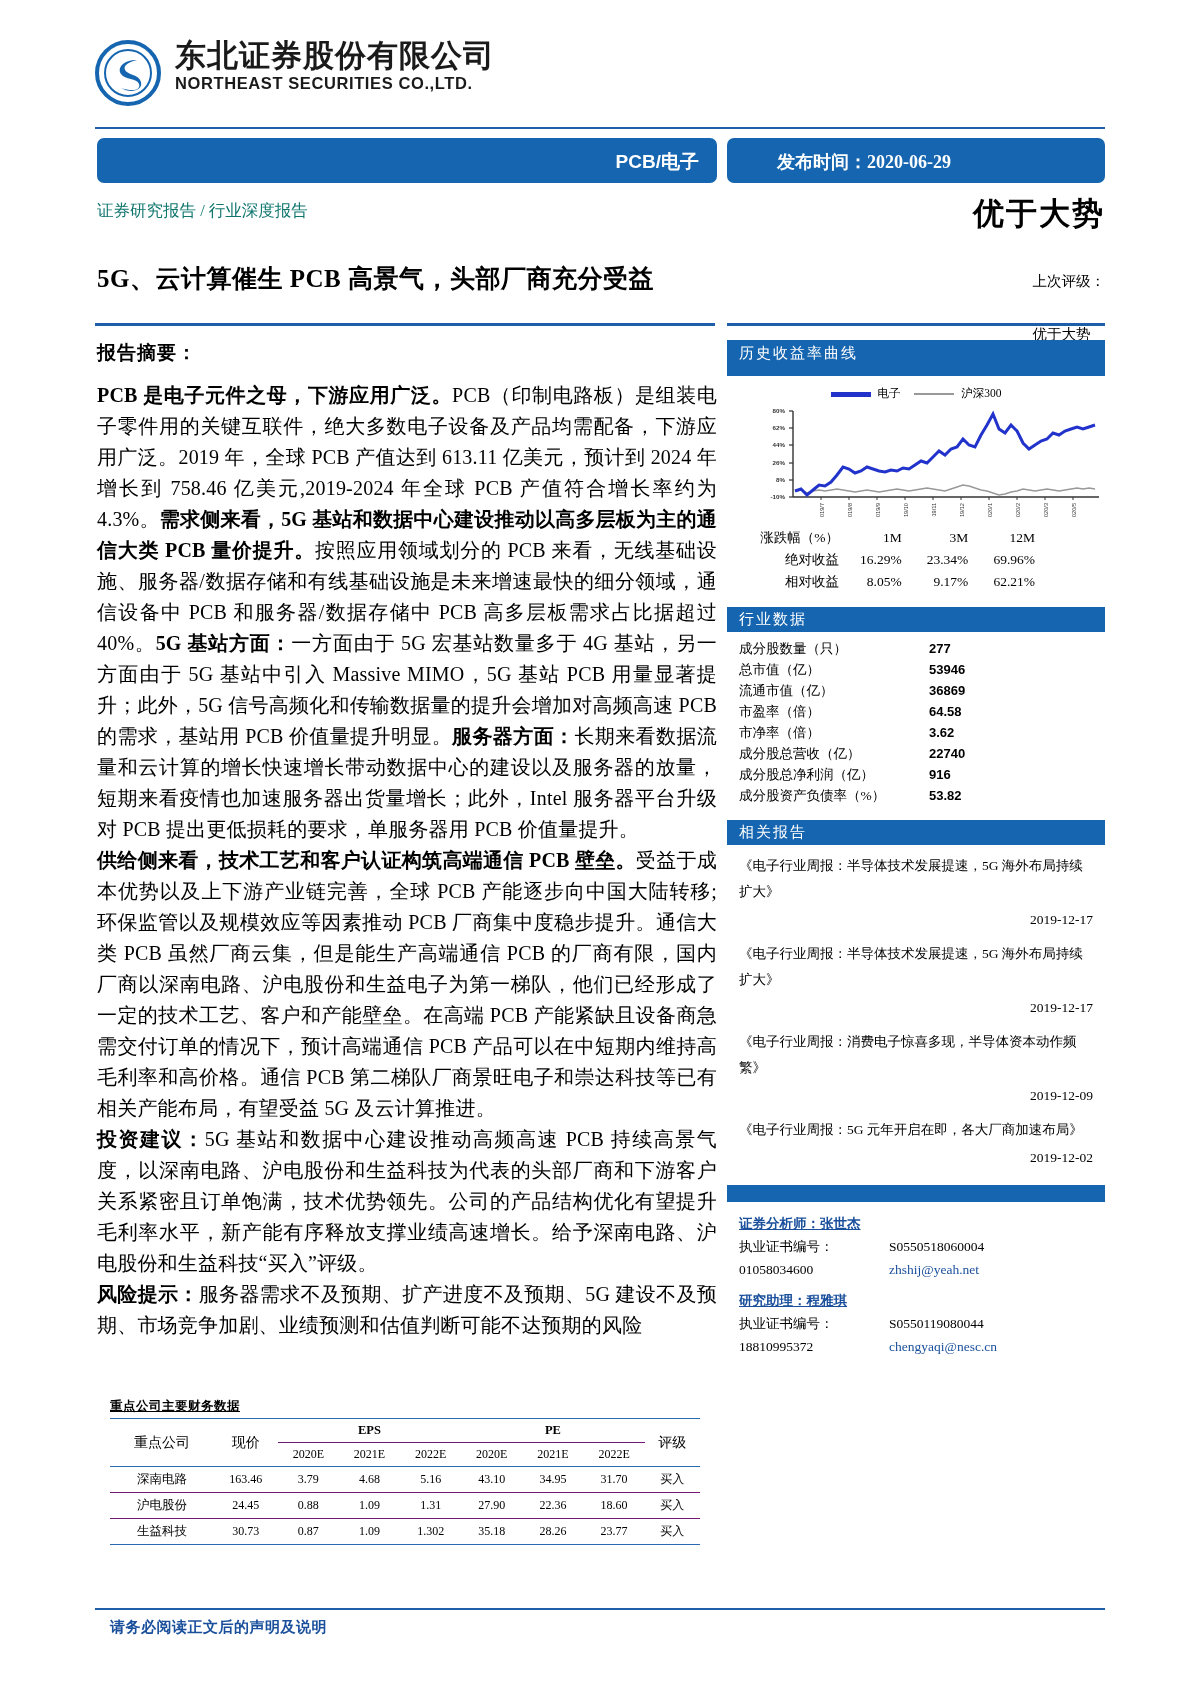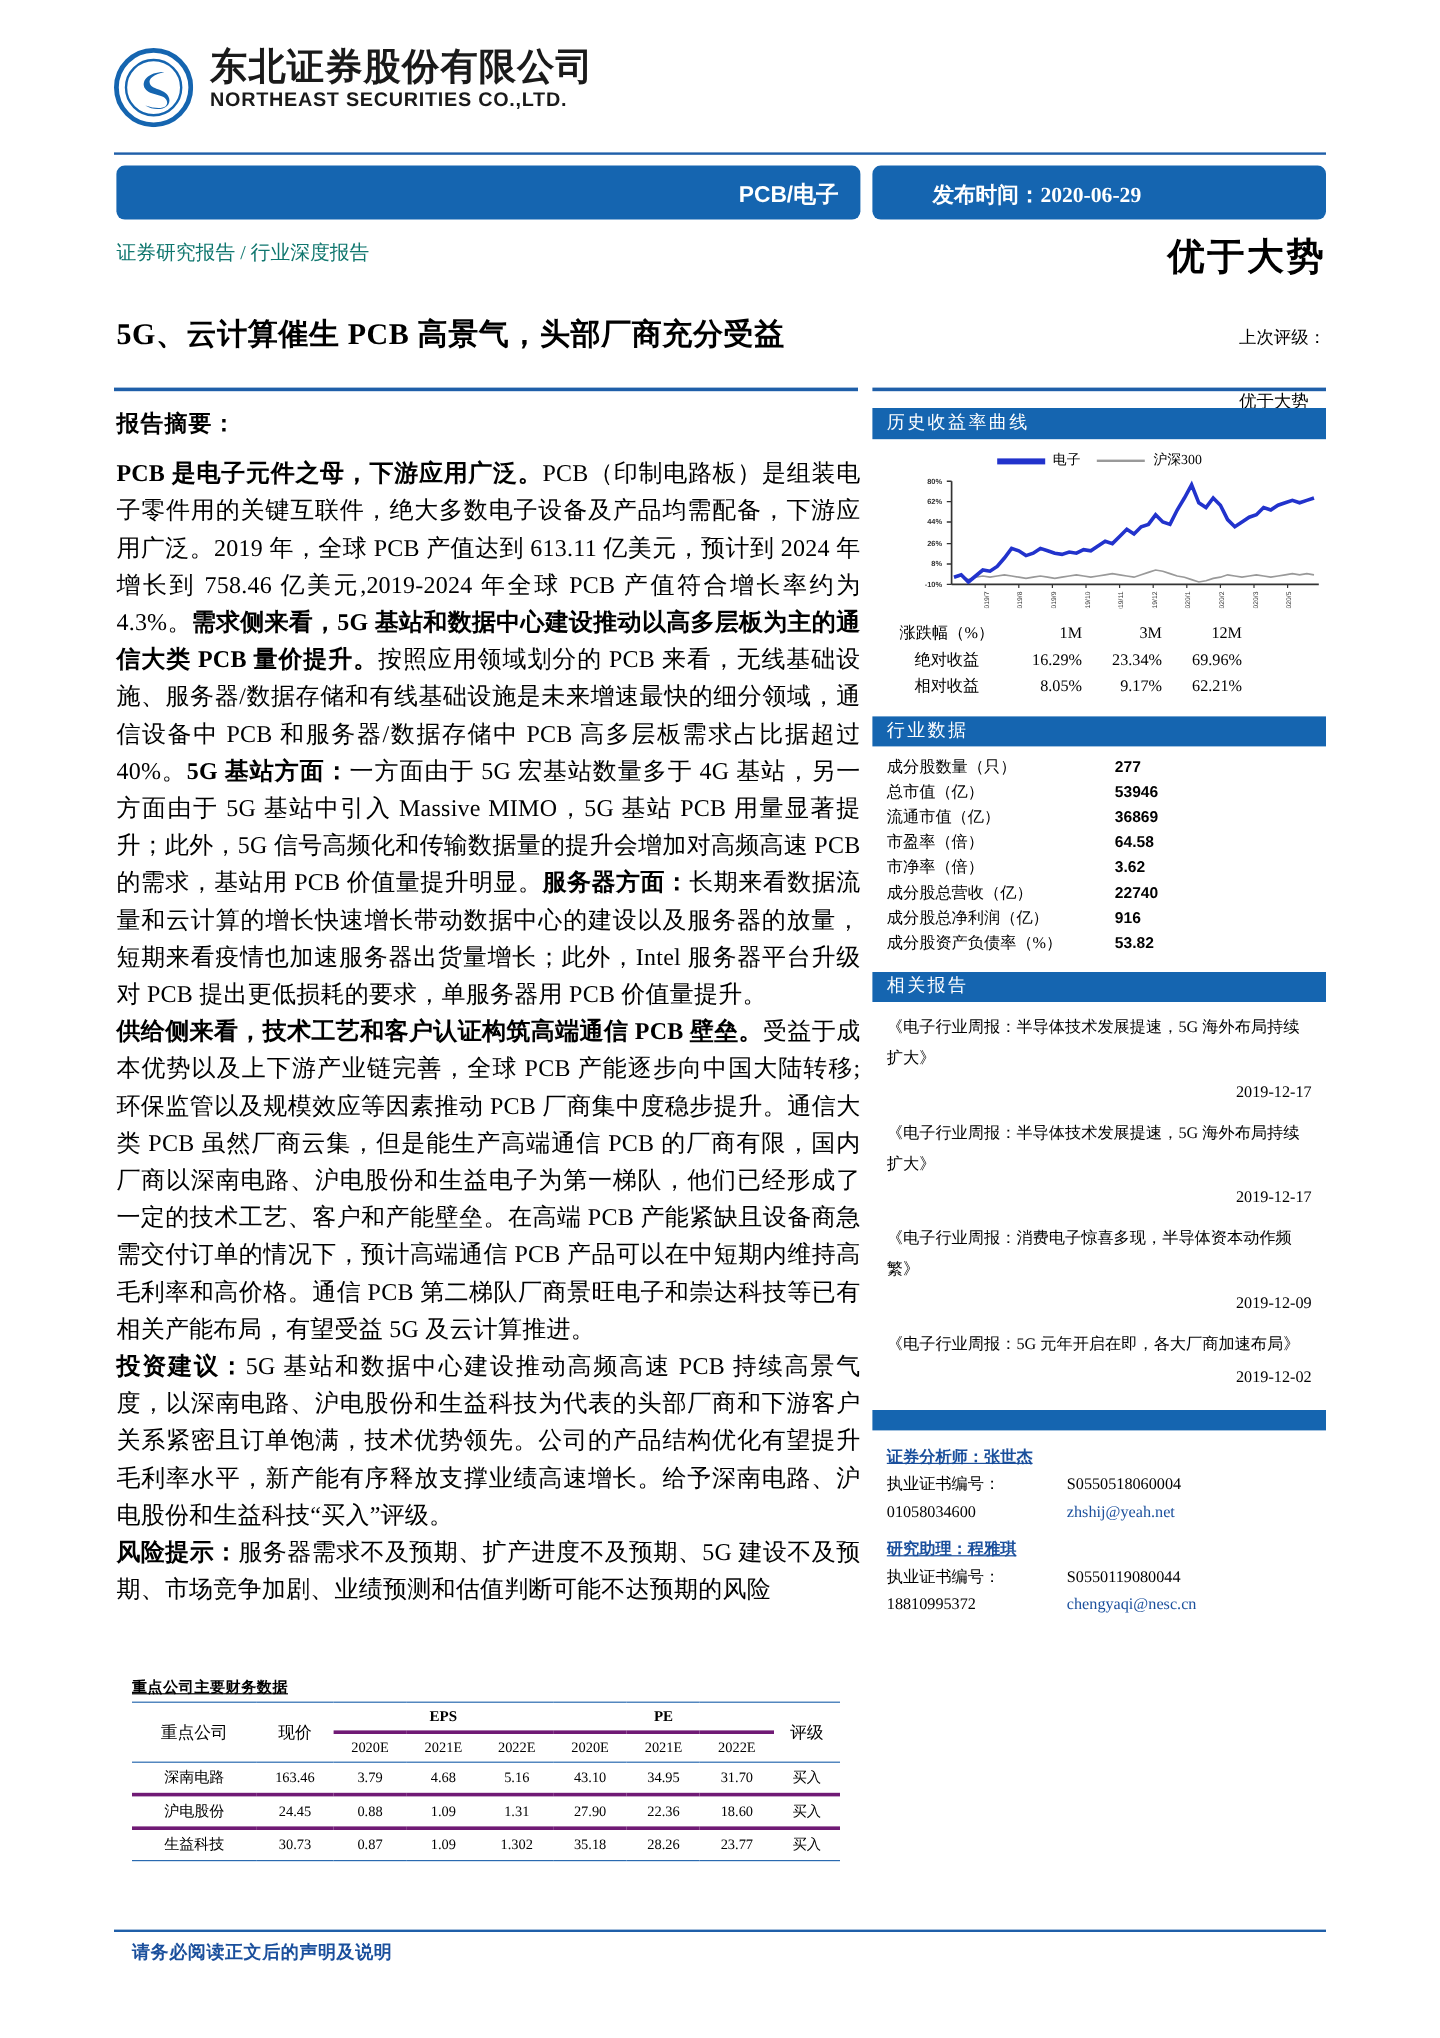--- a/index.html
+++ b/index.html
@@ -45,39 +45,39 @@
 
   
   .fin-wrap{position:absolute;left:110px;top:1398px;width:590px;}
   .fin-cap{font-size:12.5px;font-weight:bold;margin-bottom:3px;letter-spacing:0.5px;text-decoration:underline;}
   table.fin{border-collapse:collapse;width:590px;font-size:12px;}
   table.fin th,table.fin td{text-align:center;padding:4px 2px;font-weight:normal;}
   table.fin .grp{font-family:"Liberation Serif",serif;font-weight:bold;font-size:12.5px;}
   table.fin .rowname{font-size:12.5px;}
   .bt{border-top:1.6px solid #2a6ab0;}
   .bb{border-bottom:1.6px solid #2a6ab0;}
-  .bbl{border-bottom:3px solid #701a75;margin-top:31px;}
+  .bbl{border-bottom:1px solid #701a75;margin-top:31px;}
   .hdr-label{font-size:14px;font-weight:bold;}
 
   
   .right{position:absolute;left:727px;top:340px;width:378px;}
-  .bluebar{background:#1565b0;color:#fff;height:26px;line-height:26px;padding-left:12px;font-size:15px;letter-spacing:2px;font-weight:normal;}
+  .bluebar{background:#1565b0;color:#fff;height:36px;line-height:26px;padding-left:12px;font-size:15px;letter-spacing:2px;font-weight:normal;}
   .bluebar.small{height:25px;line-height:25px;}
 
   .legend{display:flex;justify-content:center;align-items:center;gap:14px;margin-top:10px;font-size:11.5px;}
   .legend .sw-blue{display:inline-block;width:40px;height:5px;background:#2233cc;vertical-align:middle;}
   .legend .sw-grey{display:inline-block;width:40px;height:2px;background:#999;vertical-align:middle;}
   .legend span.lbl{margin-left:4px;}
 
   .chart-box{position:relative;width:378px;height:112px;margin-top:4px;}
   .chart-box svg{display:block;}
 
   table.perf{border-collapse:collapse;width:300px;margin:10px 0 0 12px;font-size:13.5px;}
   table.perf td{padding:2px 0;}
-  table.perf td.lbl{text-align:center;width:110px;}
+  table.perf td.lbl{text-align:right;width:110px;}
   table.perf td.v{text-align:right;width:66px;padding-right:4px;}
 
   table.ind{border-collapse:collapse;width:340px;margin:6px 0 0 12px;font-size:13.5px;}
   table.ind td{padding:1.5px 0;}
   table.ind td.lbl{text-align:left;width:190px;}
   table.ind td.v{text-align:left;font-family:"Liberation Sans","DejaVu Sans",sans-serif;font-weight:bold;font-size:13px;}
 
   .rep{margin:8px 12px 0 12px;font-size:13.5px;line-height:26px;}
   .rep .t{display:block;}
   .rep .d{display:block;text-align:right;margin-top:2px;}

